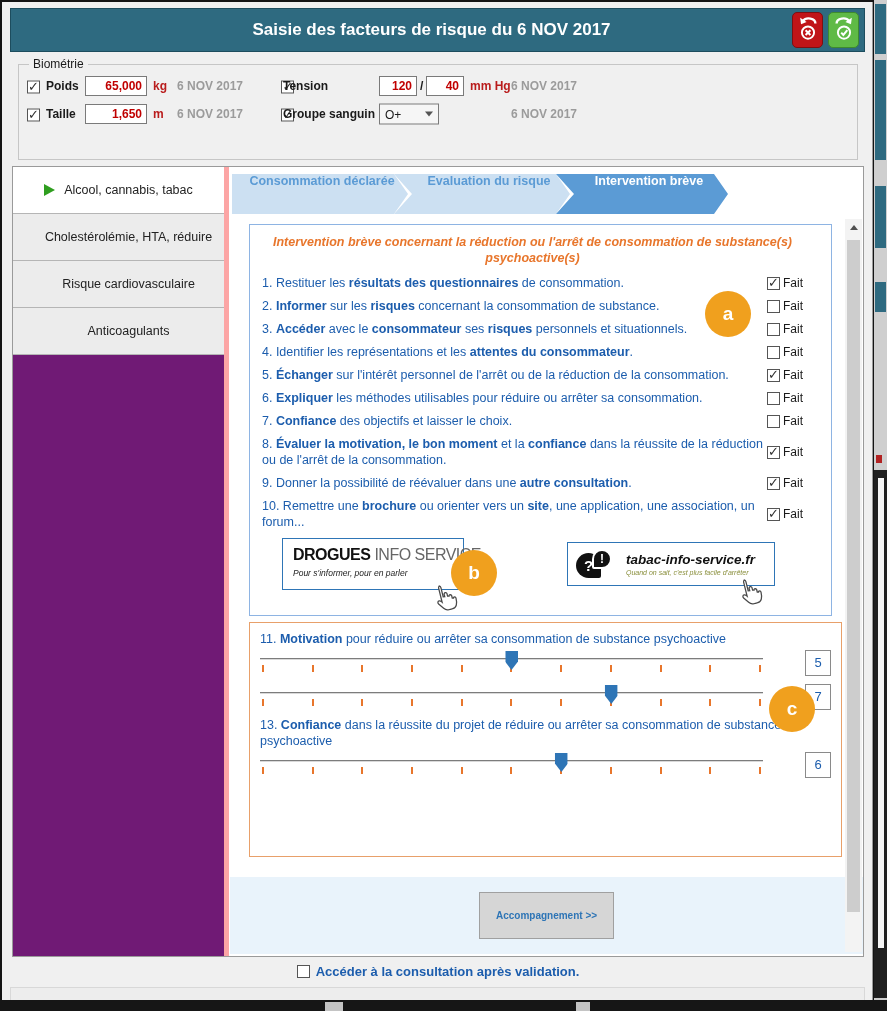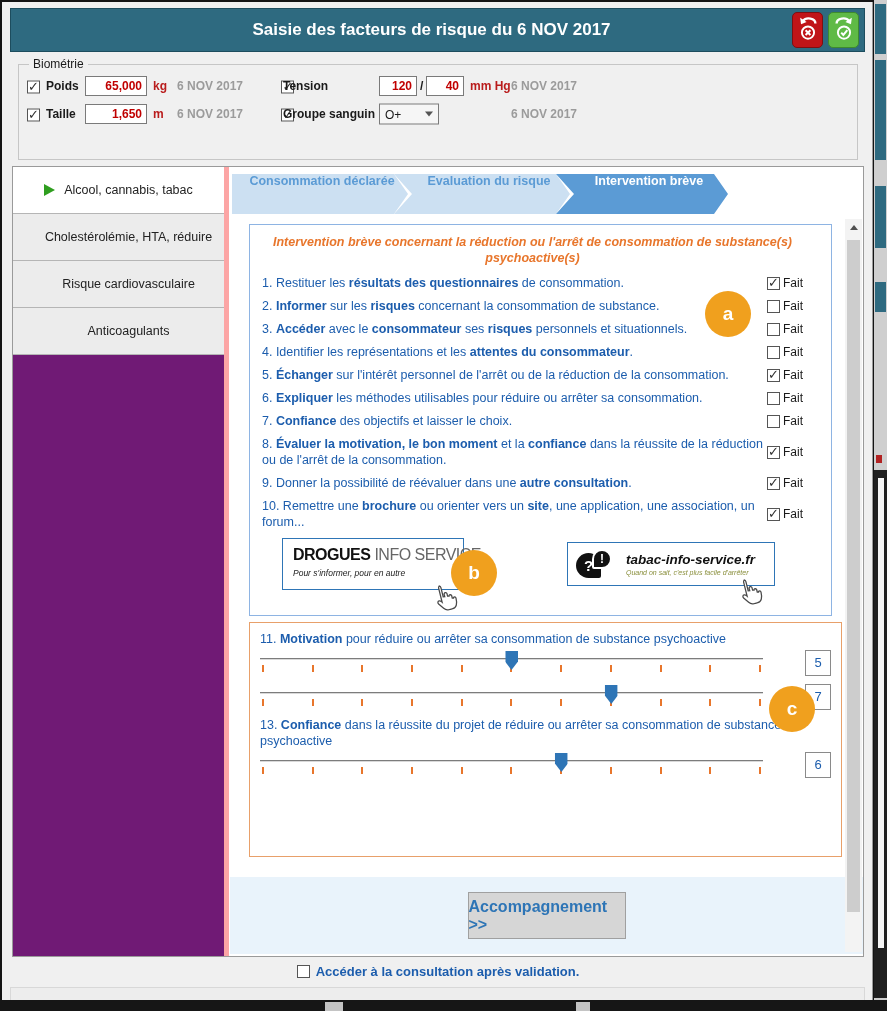--- a/index.html
+++ b/index.html
@@ -94,21 +94,21 @@
   .slider{position:relative;flex:1;height:27px;cursor:pointer;}
   .track{position:absolute;left:0;right:0;top:9px;height:2px;background:#7c7c7c;border-bottom:1px solid #d9d9d9;}
   .thumb-layer{position:absolute;left:2px;right:2px;top:0;height:100%;}
   .thumb{position:absolute;top:2px;width:13px;height:19px;background:#2E75B6;clip-path:polygon(0 0,100% 0,100% 55%,50% 100%,0 55%);transform:translateX(-50%);cursor:pointer;}
   .ticks{position:absolute;left:2px;right:2px;top:16px;display:flex;justify-content:space-between;}
   .ticks span{width:2px;height:7px;background:var(--orange);}
   .value-box{width:26px;height:26px;margin-left:42px;border:1px solid #8a8a8a;background:#fff;color:var(--text_blue);font-size:13px;display:flex;align-items:center;justify-content:center;}
 
   
   .next-panel{margin-top:20px;height:77px;background:#E9F3FB;display:flex;align-items:center;justify-content:center;}
-  .next-btn{width:158px;height:47px;background:#D6D6D6;border:1px solid #A0A0A0;color:#2E75B6;font-weight:bold;font-size:16px;display:flex;align-items:center;justify-content:center;cursor:pointer;}
+  .next-btn{width:135px;height:47px;background:#D6D6D6;border:1px solid #A0A0A0;color:#2E75B6;font-weight:bold;font-size:10px;display:flex;align-items:center;justify-content:center;cursor:pointer;}
 
   
   .vscroll{position:absolute;right:1px;top:52px;bottom:4px;width:17px;background:#F3F3F3;}
   .vs-up{position:absolute;top:0;left:0;width:17px;height:17px;display:flex;align-items:center;justify-content:center;cursor:pointer;}
   .vs-up::after{content:"";width:0;height:0;border-left:4px solid transparent;border-right:4px solid transparent;border-bottom:5px solid #505050;}
   .vs-thumb{position:absolute;left:2px;right:2px;top:21px;bottom:40px;background:#CDCDCD;cursor:pointer;}
 
   
   .after-row{position:absolute;left:10px;top:957px;width:852px;height:25px;background:#F0F0F0;display:flex;align-items:center;justify-content:center;gap:6px;}
   .after-label{color:var(--text_blue);font-size:13px;font-weight:bold;}
@@ -320,21 +320,21 @@
                   <span>Fait</span>
                 </div>
               </div>
             </div>
 
           <div class="logos">
             <div class="logo-box logo-drogues">
               <div class="ld-line1">
                 <span class="ld-brand">DROGUES</span><span class="ld-suffix">INFO SERVICE</span>
               </div>
-              <div class="ld-tag">Pour s'informer, pour en autre</div>
+              <div class="ld-tag">Pour s'informer, pour en parler</div>
               <svg class="hand hand-drogues" viewBox="0 0 22 24">
                 <path d="M7.2 1.5c.9 0 1.5.7 1.5 1.6v8.2l1.3.25V9.4c0-1.5 2.5-1.5 2.5.05v2.1l1.2.3c.1-1.3 2.3-1.1 2.3.3v2l1 .3c.2-1.1 2.1-.9 2.1.5 0 2.3-.4 4.4-1.2 5.9-.8 1.5-2.1 2.3-4.2 2.3h-3.3c-1.5 0-2.7-.8-3.7-2.2l-3.3-4.7c-.8-1.1-.1-2.4 1.1-2.4.7 0 1.2.3 1.7 1l.5.7V3.1c0-.9.6-1.6 1.5-1.6z" fill="#fff" stroke="#4a4a4a" stroke-width="1.1"></path>
               </svg>
             </div>
 
             <div class="logo-box logo-tabac">
               <div class="bubbles">
                 <span class="bubble-q">?</span>
                 <span class="bubble-ex">!</span>
               </div>

